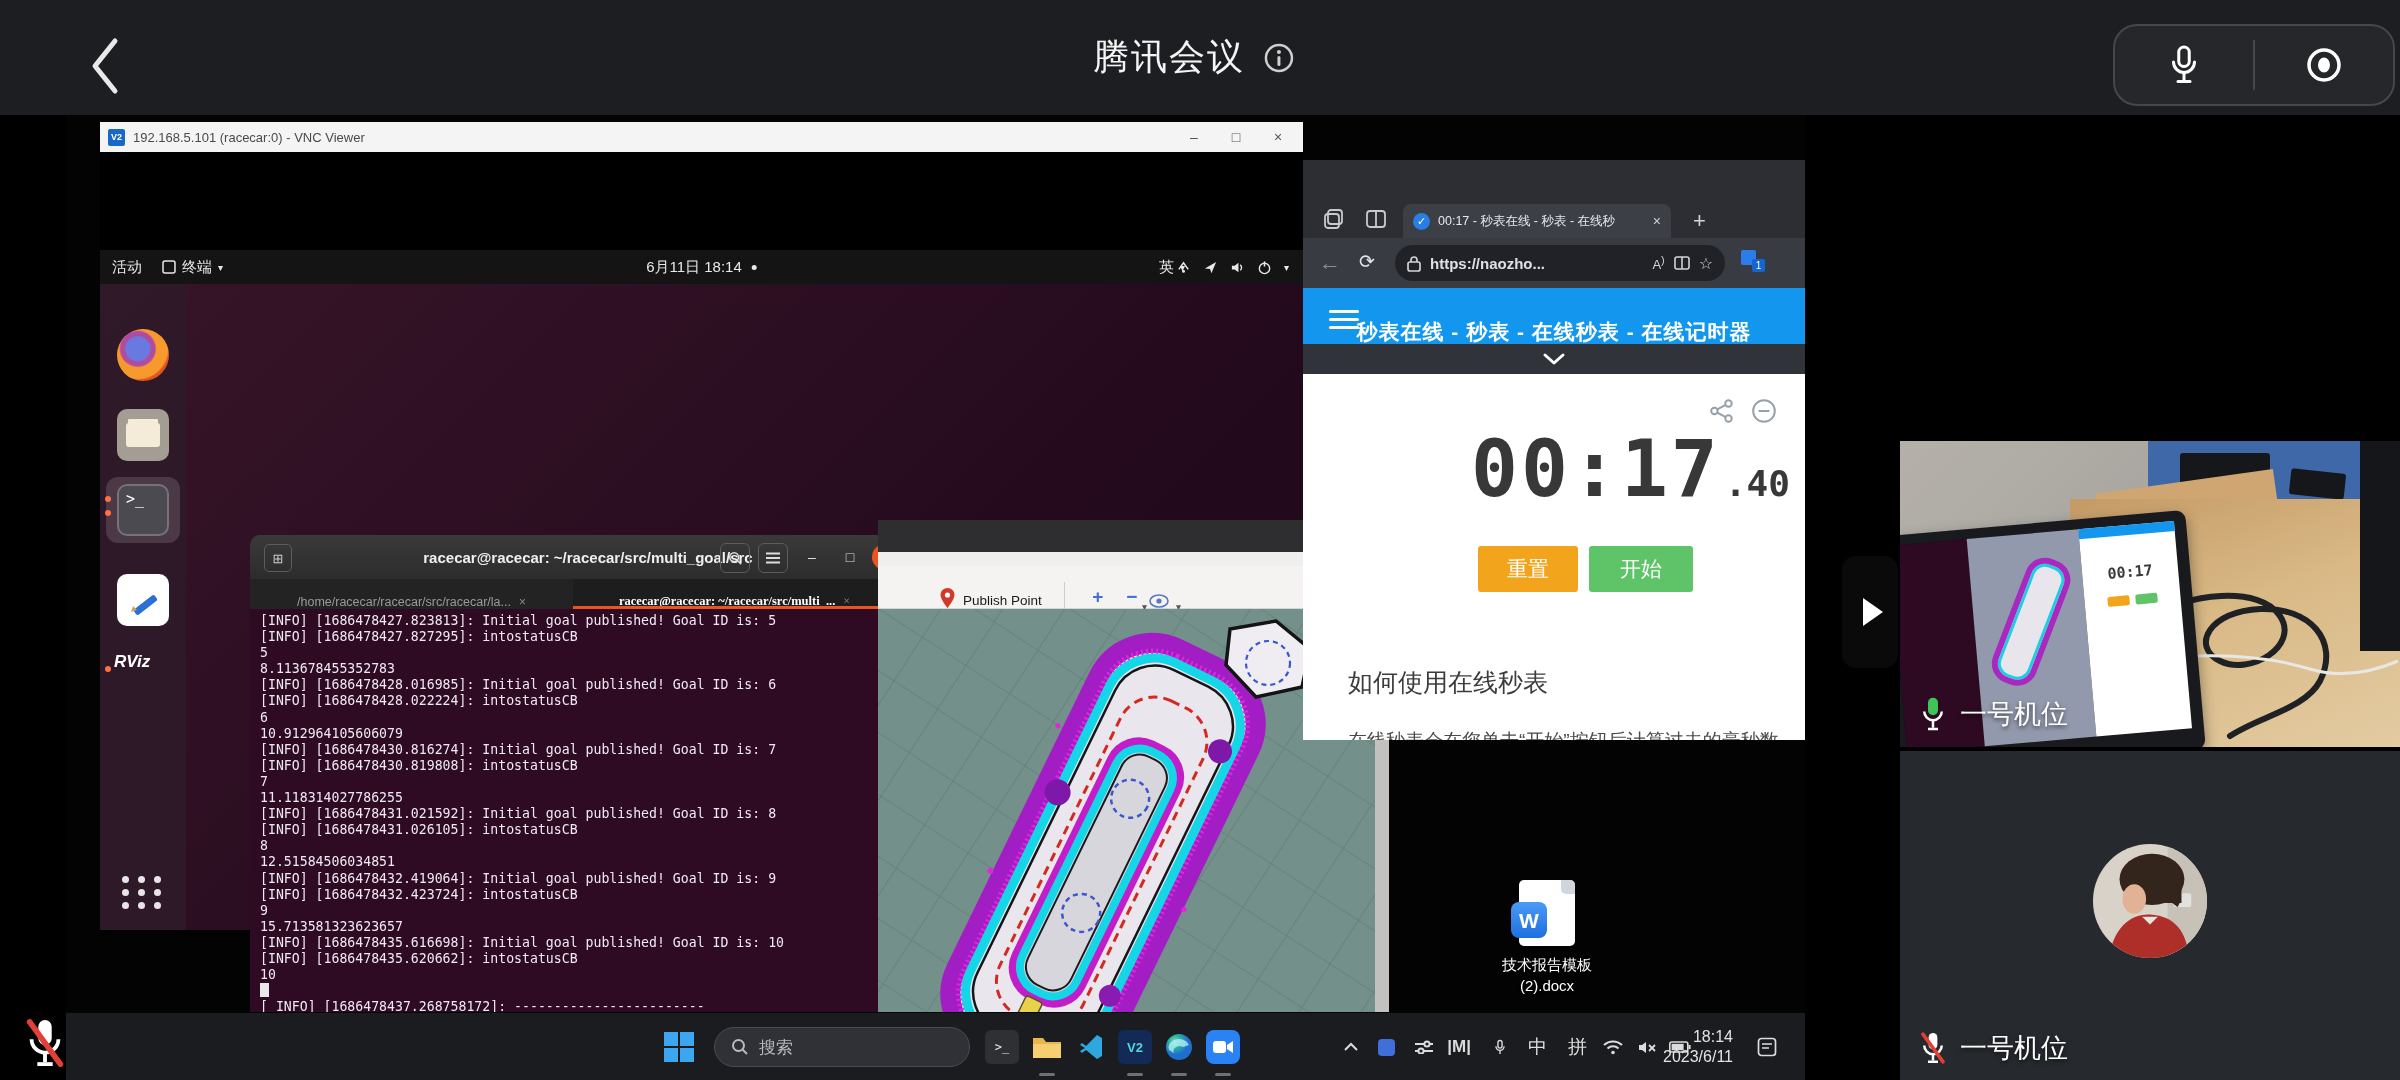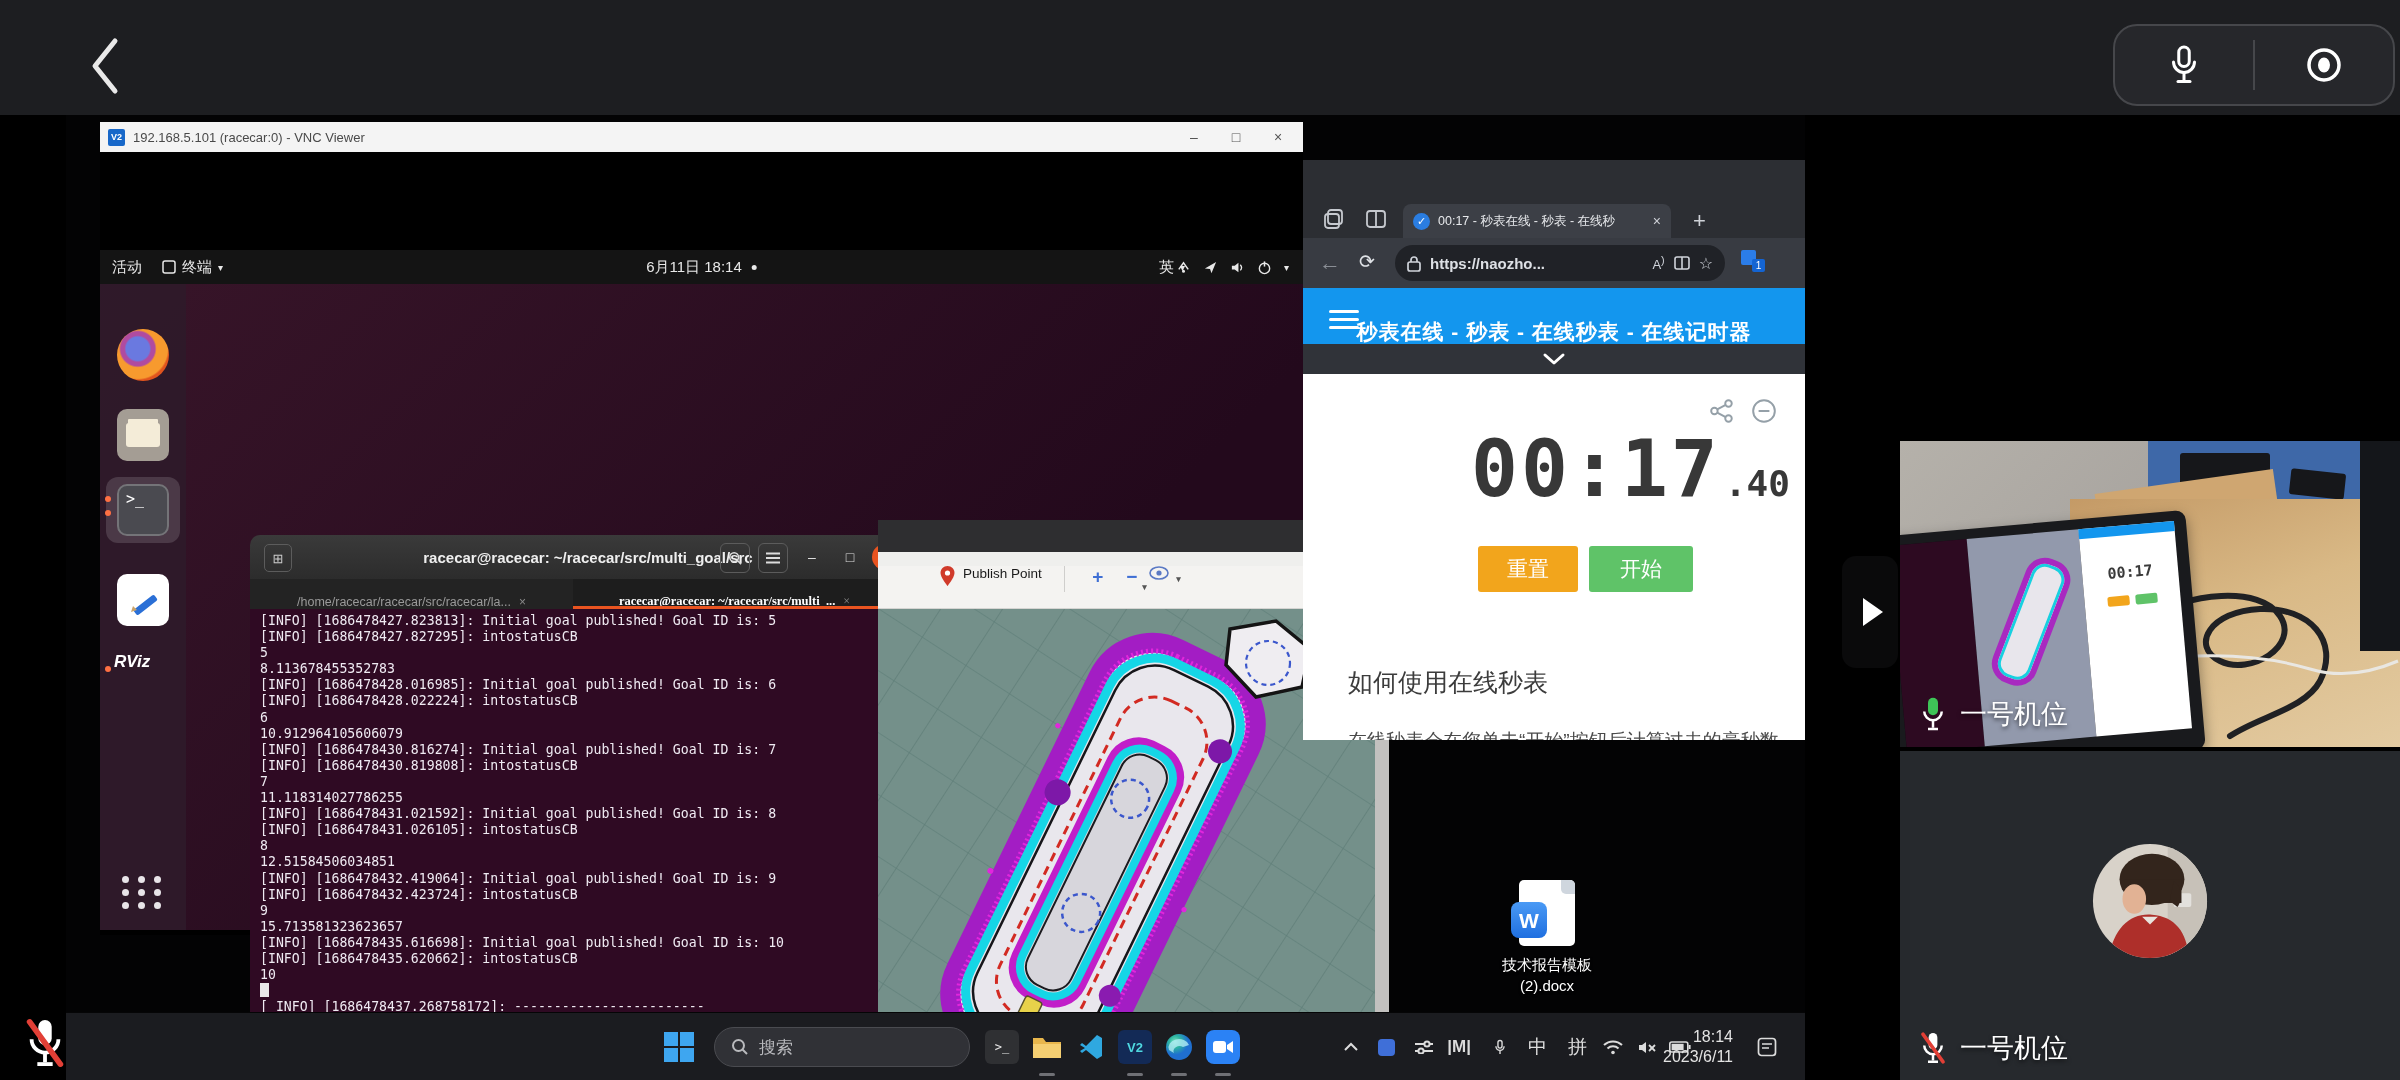--- a/index.html
+++ b/index.html
@@ -75,21 +75,21 @@
   .cursorb{display:inline-block;width:9px;height:14px;background:#e8e8e8;vertical-align:-2px;}
   #term-scroll{position:absolute;right:0;top:74px;width:9px;height:571px;background:rgba(255,255,255,.06);}
 
   
   #rviz-win{left:778px;top:270px;width:525px;height:660px;}
   #rv-title{height:32px;background:#2e2e30;position:relative;}
   .rv-btn{position:absolute;top:7px;color:#d0d0d0;font-size:14px;}
   #rv-close{width:22px;height:22px;background:#a8a8a8;border-radius:50%;color:#fff;display:flex;align-items:center;justify-content:center;top:5px;}
   #rv-menustrip{height:14px;background:#efefed;}
   #rv-toolbar{height:42px;background:#f4f3f1;border-bottom:1px solid #d5d4d2;position:relative;
-              display:flex;align-items:flex-start;font-size:13.5px;color:#1a1a1a;}
+              display:flex;align-items:flex-end;font-size:13.5px;color:#1a1a1a;}
   #rv-tool-label{margin-left:8px;}
   #rv-sep{width:1px;height:26px;background:#cfcecc;margin:0 16px 0 22px;}
   .rv-zoom{color:#3f6fd4;font-size:19px;font-weight:bold;width:34px;text-align:center;position:relative;}
   .rv-zoom .mini{position:absolute;right:2px;bottom:-4px;font-size:9px;color:#555;}
   #rv-view{position:relative;width:511px;height:487px;overflow:hidden;}
   #rv-scroll{position:absolute;right:0;top:88px;width:14px;height:487px;background:#c2c1bf;}
   #rv-thumb{position:absolute;left:2px;top:36px;width:10px;height:64px;background:#8f8e8c;border-radius:4px;}
 
   
   #edge-win{left:1303px;top:160px;width:502px;height:580px;background:#fff;overflow:hidden;}
@@ -195,20 +195,28 @@
 </style>
 </head>
 <body>
 
 <div id="stage">
 
   <div id="topbar" class="abs">
     <svg class="abs" style="left:85px;top:35px;" width="42" height="62" viewBox="0 0 42 62">
       <polyline points="30,6 10,31 30,56" fill="none" stroke="#e9e9e9" stroke-width="5" stroke-linecap="round" stroke-linejoin="round"></polyline>
     </svg>
+    <div id="tm-title-wrap" class="abs flex">
+      <span id="tm-title">腾讯会议</span>
+      <svg width="32" height="32" viewBox="0 0 32 32">
+        <circle cx="16" cy="16" r="13" fill="none" stroke="#cfcfcf" stroke-width="2.5"></circle>
+        <circle cx="16" cy="10" r="2" fill="#cfcfcf"></circle>
+        <rect x="14.5" y="14" width="3" height="10" rx="1.5" fill="#cfcfcf"></rect>
+      </svg>
+    </div>
     <div id="tm-pill" class="abs">
       <div class="pill-half">
         <svg width="36" height="44" viewBox="0 0 24 28">
           <rect x="8.5" y="2" width="7" height="13" rx="3.5" fill="none" stroke="#fff" stroke-width="2"></rect>
           <path d="M5 12 a7 7 0 0 0 14 0" fill="none" stroke="#fff" stroke-width="2" stroke-linecap="round"></path>
           <line x1="12" y1="19.5" x2="12" y2="24" stroke="#fff" stroke-width="2" stroke-linecap="round"></line>
           <line x1="8" y1="25" x2="16" y2="25" stroke="#fff" stroke-width="2" stroke-linecap="round"></line>
         </svg>
       </div>
       <div id="pill-div"></div>

